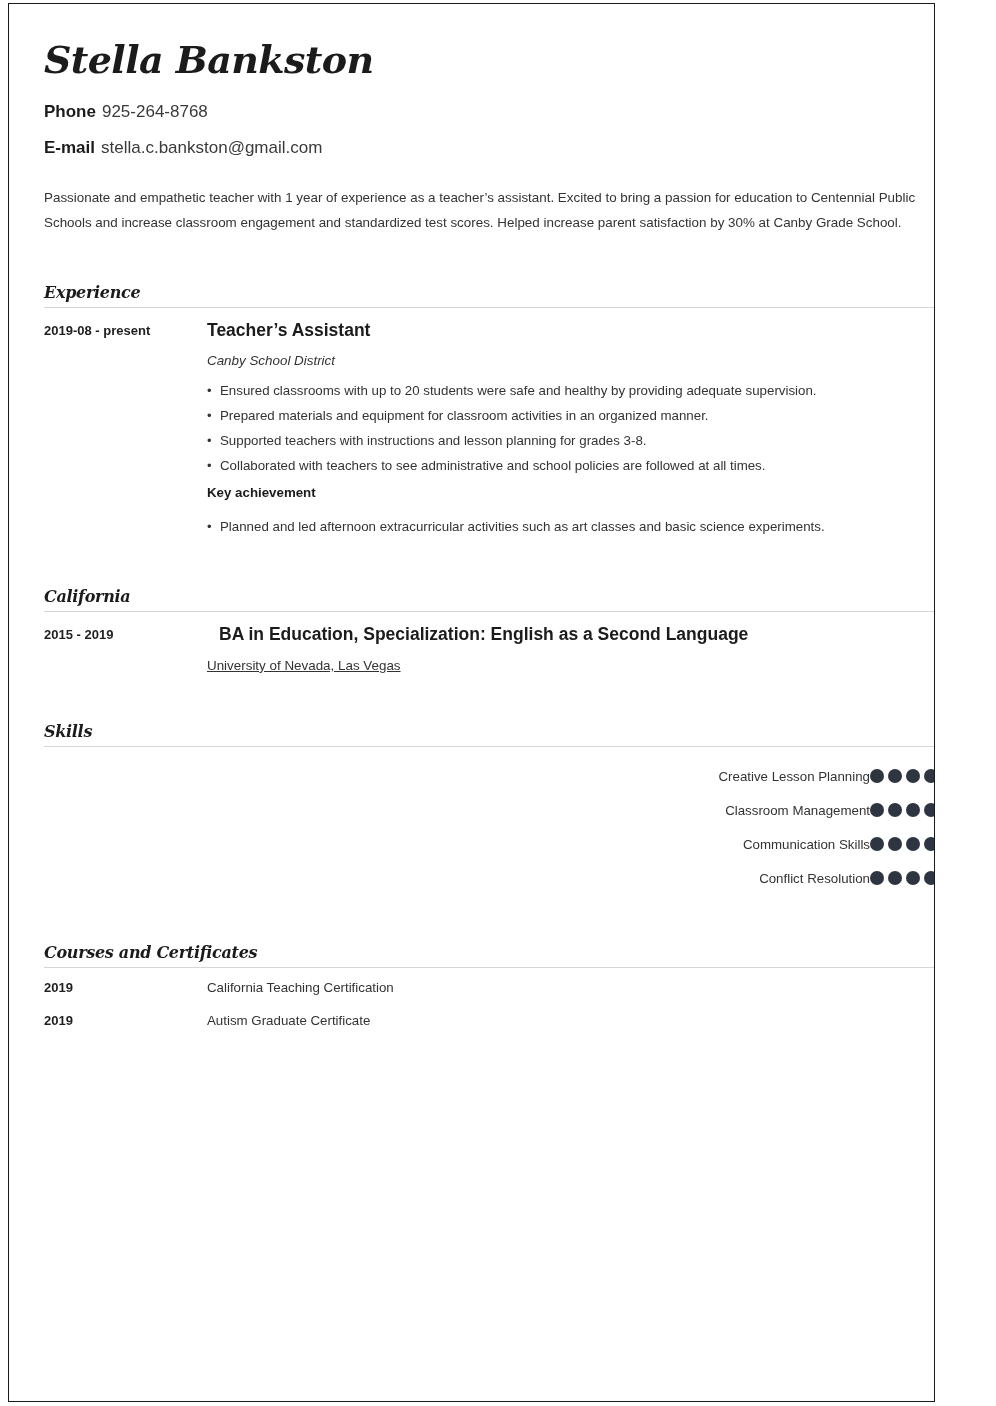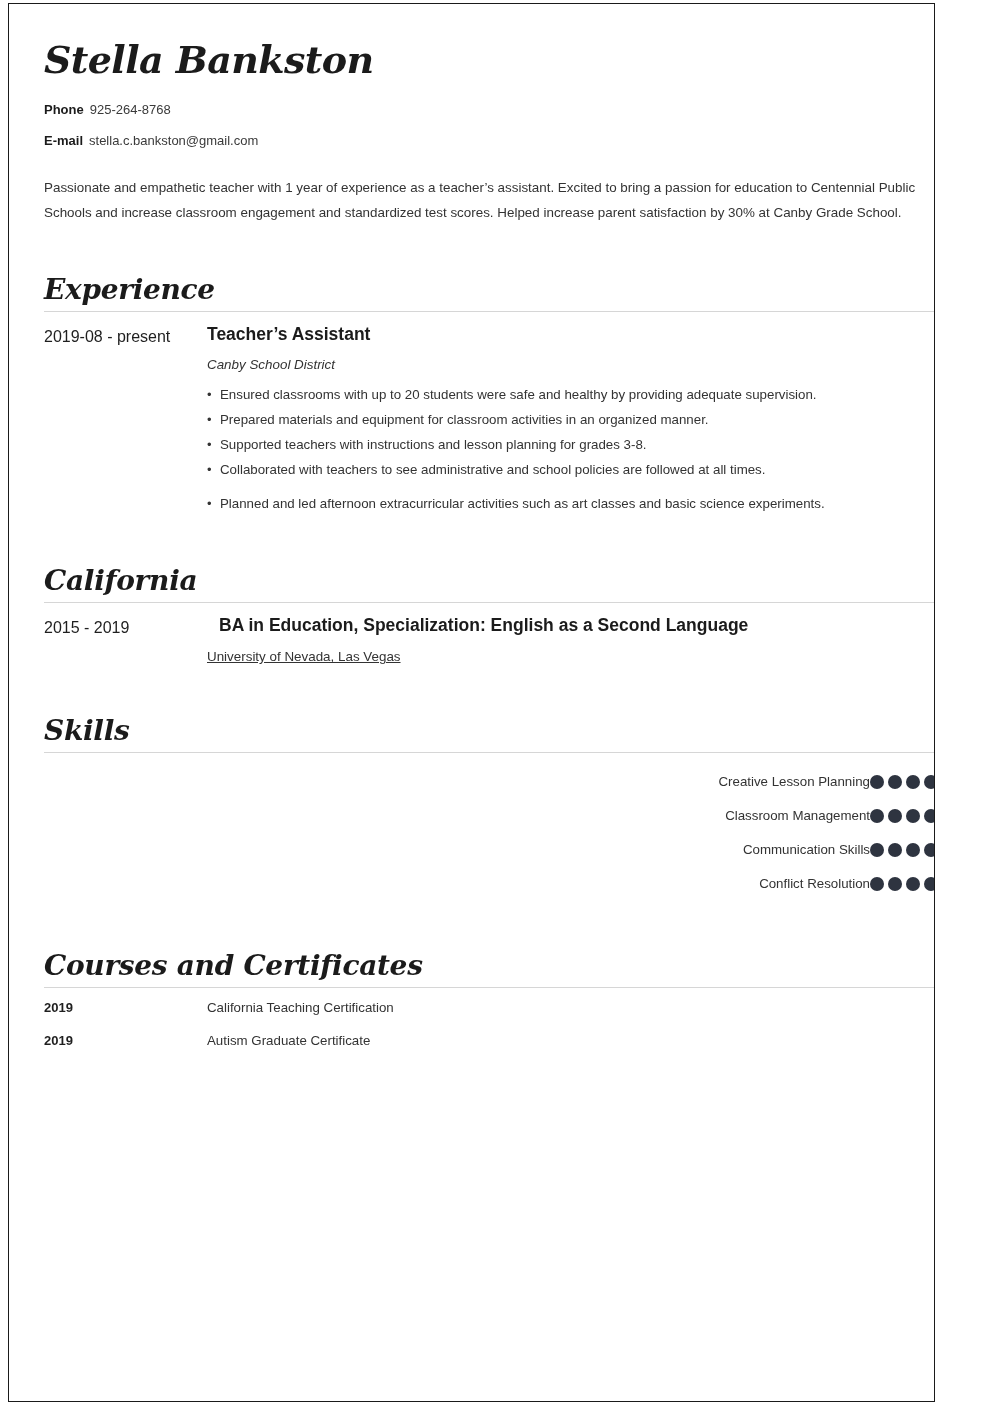--- a/index.html
+++ b/index.html
@@ -40,21 +40,21 @@
     font-style: italic;
     font-weight: bold;
     font-size: 38px;
     letter-spacing: -0.6px;
     color: #1b1b1b;
     line-height: 1.05;
   }
 
   .contact-line {
     margin-top: 16px;
-    font-size: 13px;
+    font-size: 17px;
     color: #2d2d2d;
     line-height: 1.2;
   }
   .contact-line:first-of-type { margin-top: 22px; }
   .contact-label {
     font-weight: bold;
     color: #1b1b1b;
     margin-right: 6px;
   }
   .contact-value { color: #3a3a3a; }
@@ -68,21 +68,21 @@
     text-align: left;
   }
 
   
   .section { margin-top: 16px; }
 
   .section-title {
     font-family: "DejaVu Serif", serif;
     font-style: italic;
     font-weight: bold;
-    font-size: 28px;
+    font-size: 16px;
     letter-spacing: -0.3px;
     color: #1b1b1b;
     padding-bottom: 5px;
     margin-top: 48px;
   }
 
   .section-rule {
     height: 1px;
     background: #d6d6d6;
     width: 918px;
@@ -91,22 +91,22 @@
 
   
   .entry {
     display: flex;
     align-items: flex-start;
     margin-bottom: 2px;
   }
   .entry-date {
     width: 163px;
     flex: 0 0 163px;
-    font-size: 16px;
-    font-weight: normal;
+    font-size: 13px;
+    font-weight: bold;
     color: #1f1f1f;
     padding-top: 3px;
     line-height: 1.3;
   }
   .entry-body { flex: 1 1 auto; }
 
   .job-title {
     font-size: 17.5px;
     font-weight: bold;
     color: #1b1b1b;
@@ -238,20 +238,21 @@
         <div class="entry-date">2019-08 - present</div>
         <div class="entry-body">
           <div class="job-title">Teacher’s Assistant</div>
           <div class="job-org">Canby School District</div>
           <ul class="bullets">
             <li>Ensured classrooms with up to 20 students were safe and healthy by providing adequate supervision.</li>
             <li>Prepared materials and equipment for classroom activities in an organized manner.</li>
             <li>Supported teachers with instructions and lesson planning for grades 3-8.</li>
             <li>Collaborated with teachers to see administrative and school policies are followed at all times.</li>
           </ul>
+          <div class="key-achievement">Key achievement</div>
           <ul class="bullets">
             <li>Planned and led afternoon extracurricular activities such as art classes and basic science experiments.</li>
           </ul>
         </div>
       </div>
     </div>
 
     <div class="section">
       <div class="section-title">California</div>
       <div class="section-rule"></div>

